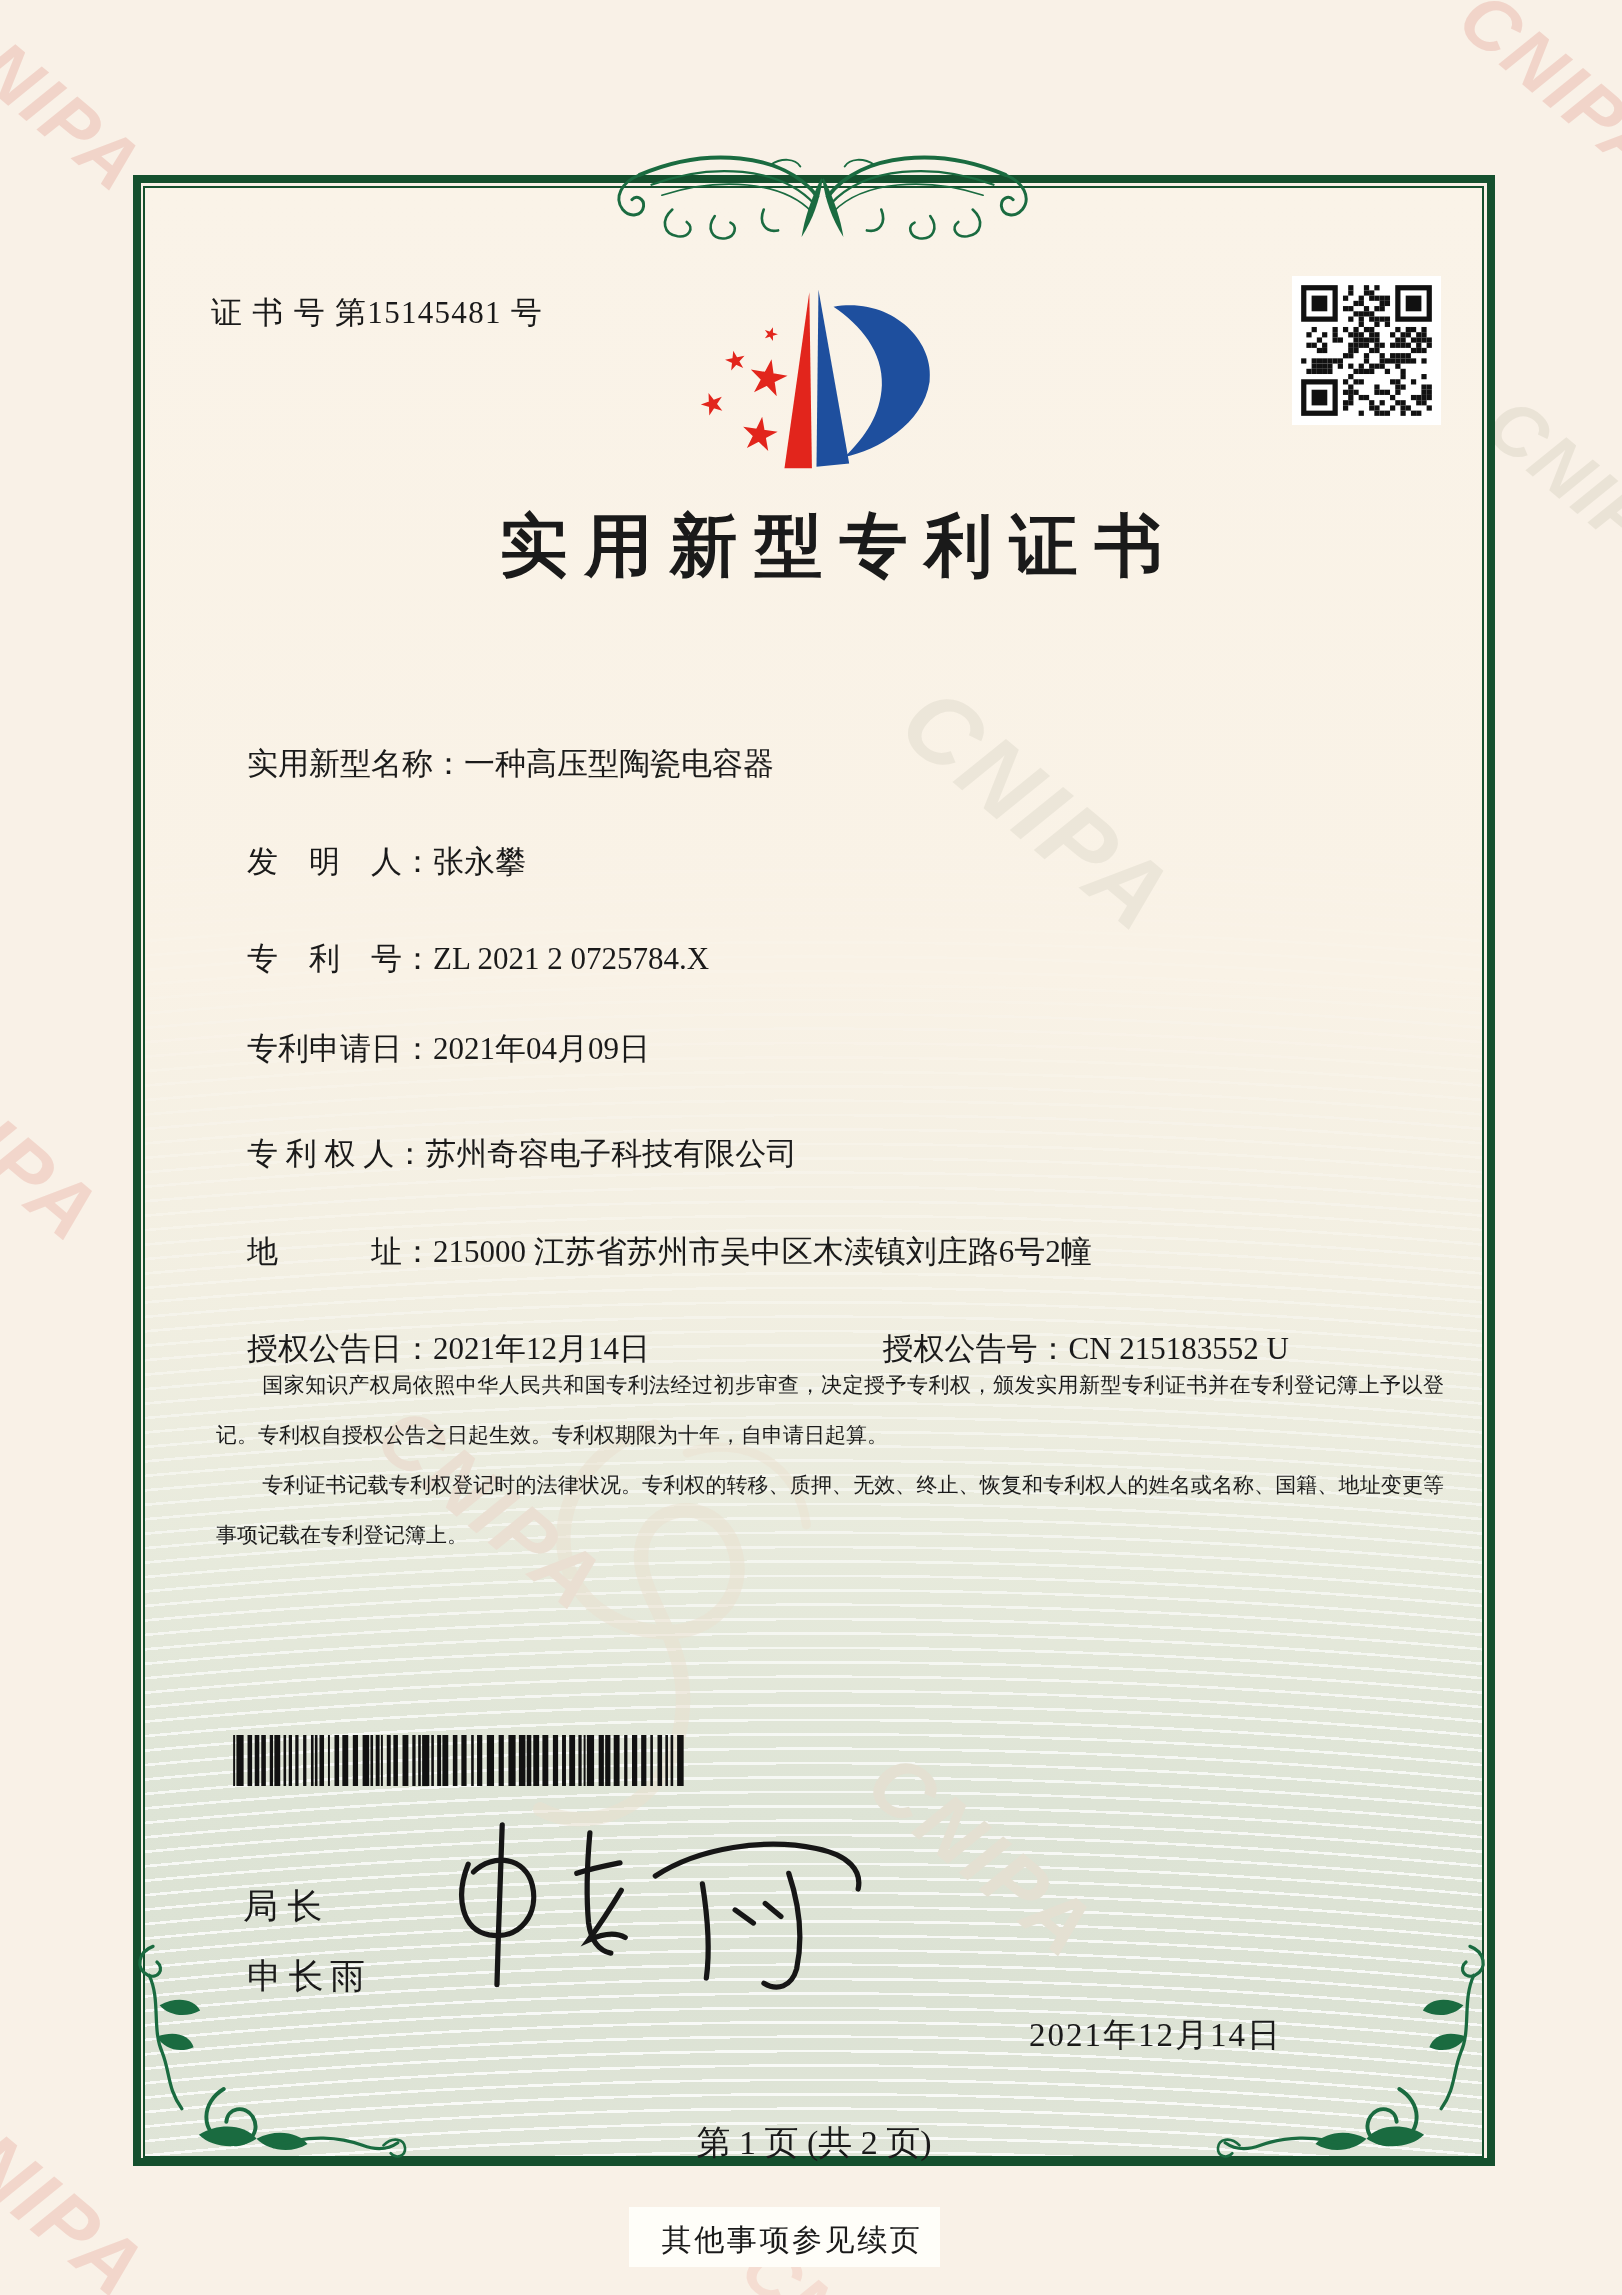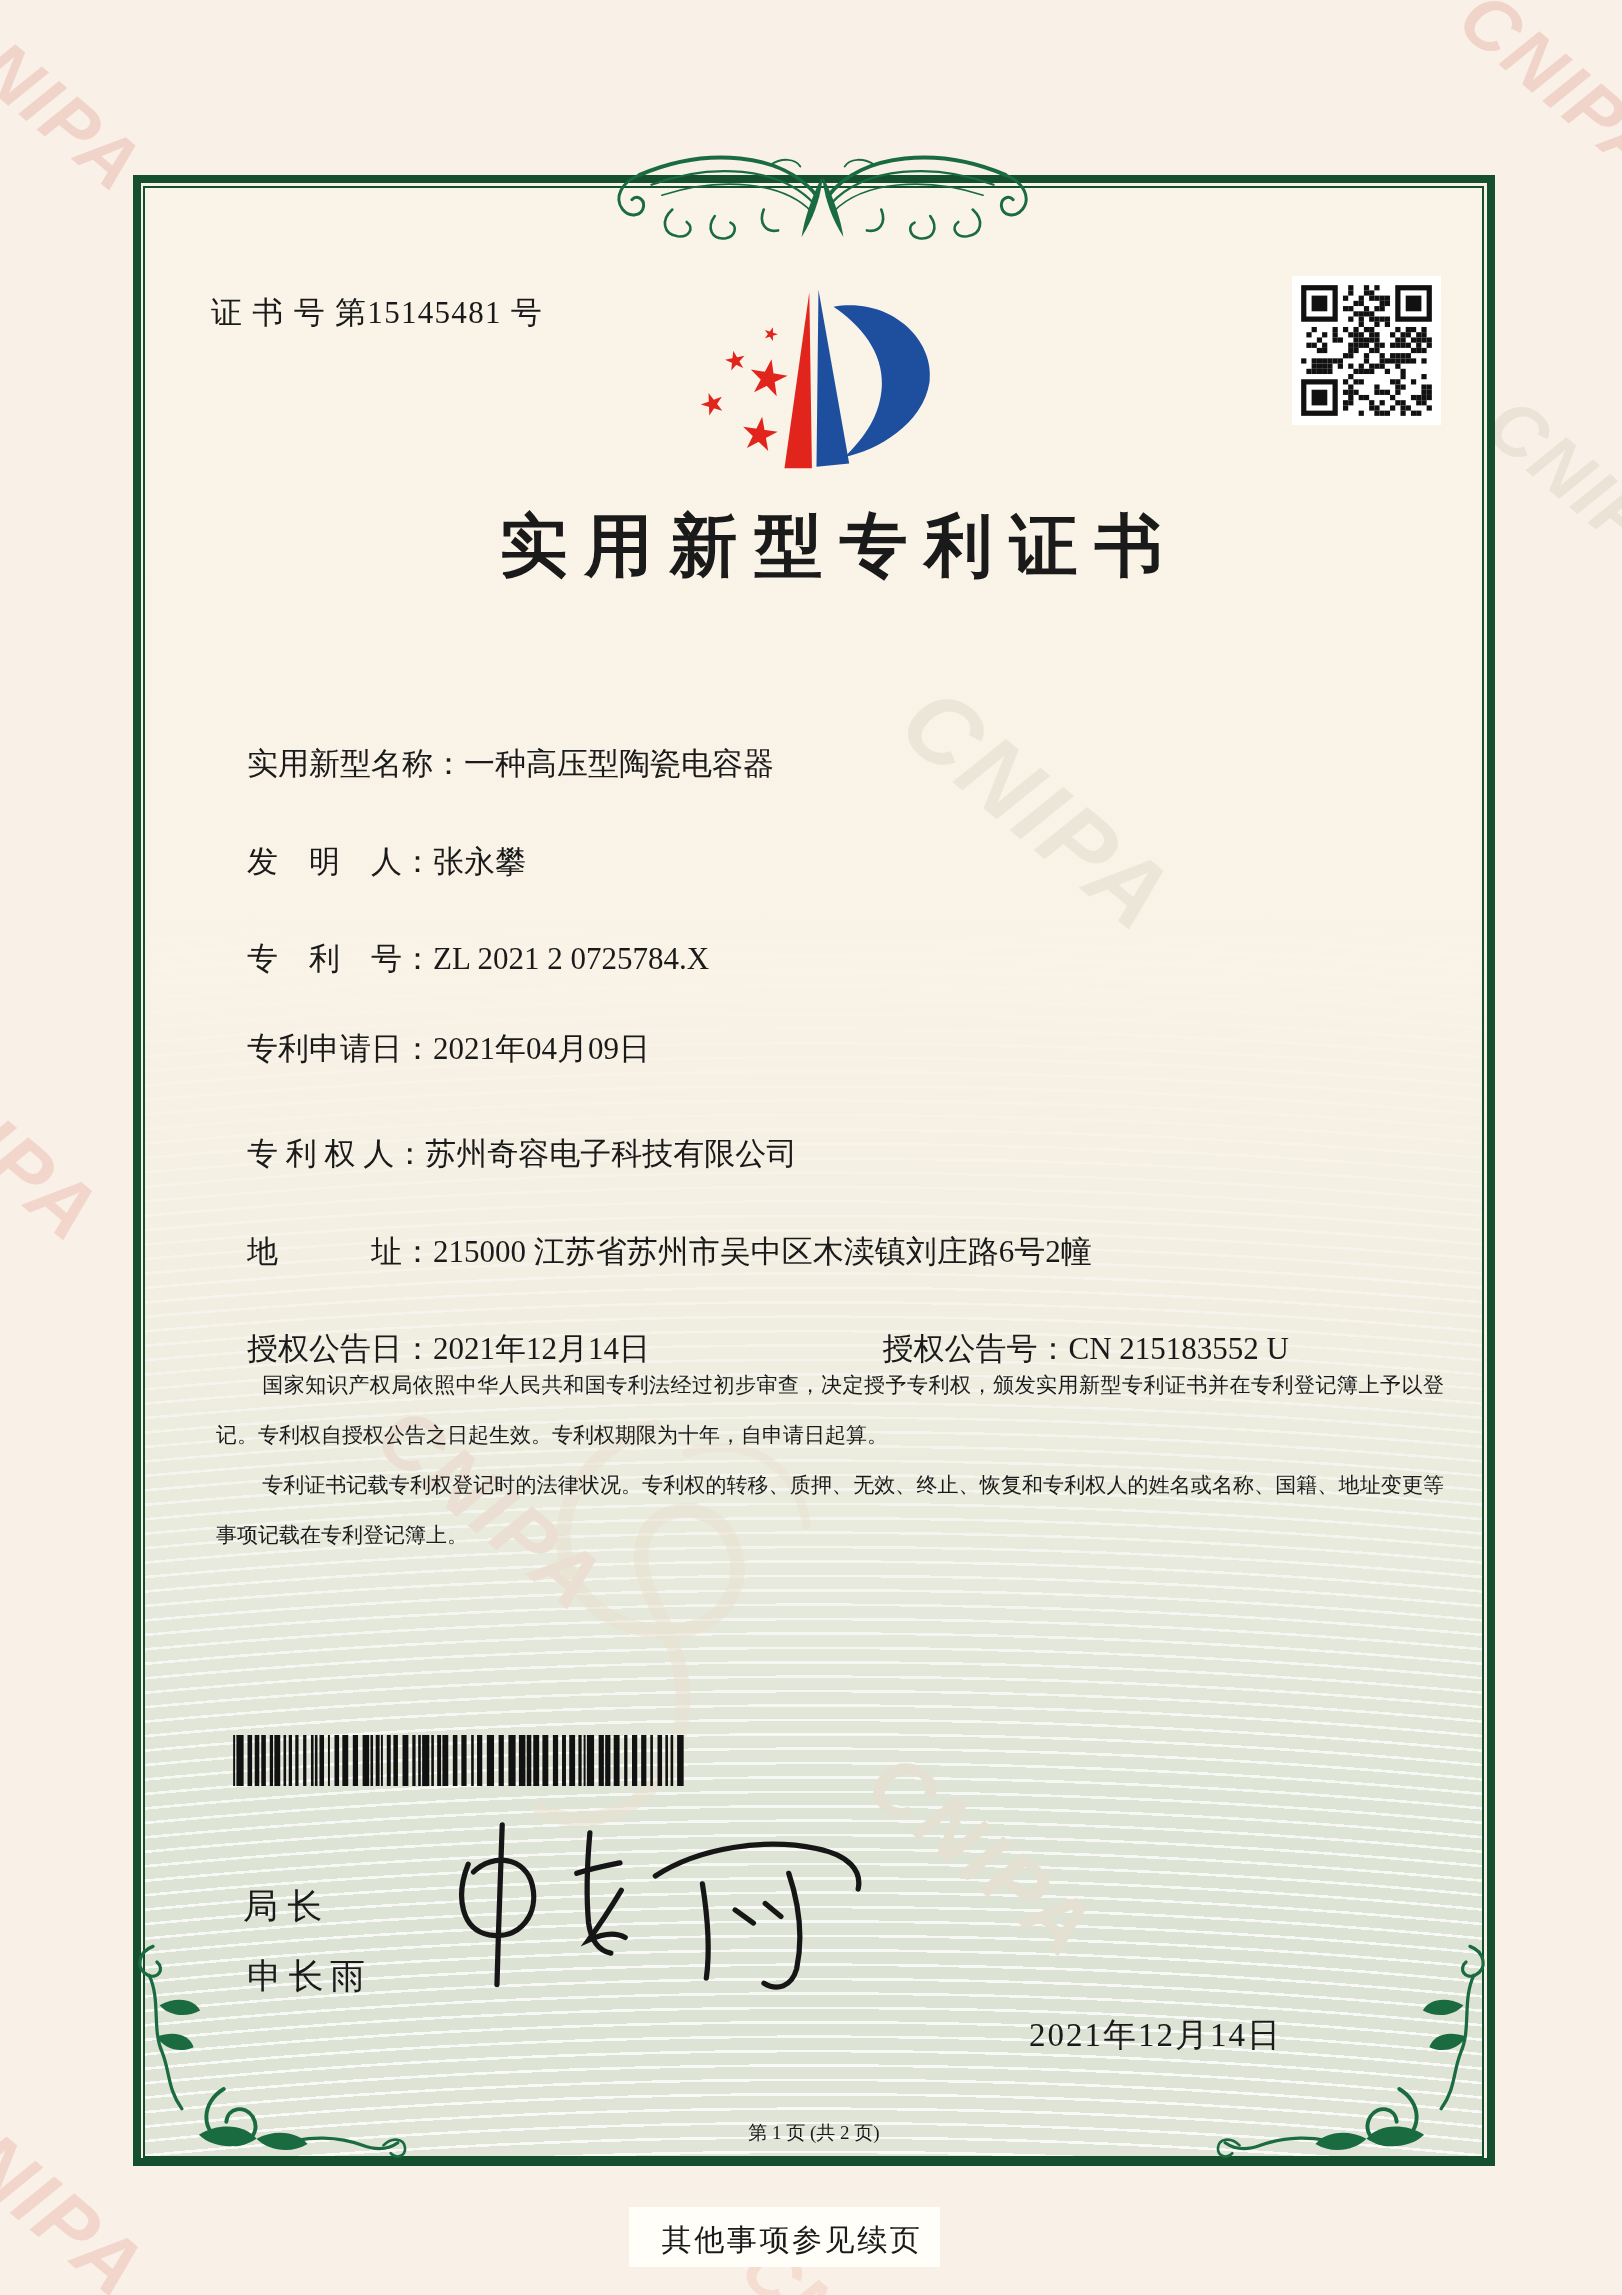--- a/index.html
+++ b/index.html
@@ -28,21 +28,21 @@
   .title{position:absolute;left:0;top:501px;width:1623px;text-align:center;
     font-size:68px;font-weight:700;letter-spacing:17px;padding-left:28px;}
   .field-row{position:absolute;left:216px;font-size:31px;white-space:pre;}
   .field-row .grp2{position:absolute;left:620px;top:0;white-space:pre;}
   .body-text{position:absolute;left:216px;top:1360px;width:1228px;font-size:21px;
     line-height:50px;text-align:justify;}
   .body-text p{margin:0;text-indent:2.2em;}
   .officer-title{position:absolute;left:243px;top:1883px;font-size:35px;letter-spacing:9.2px;}
   .officer-name{position:absolute;left:247px;top:1953px;font-size:35px;letter-spacing:6.5px;}
   .issue-date{position:absolute;left:1029px;top:2013px;font-size:33px;letter-spacing:2px;}
-  .page-indicator{position:absolute;left:133px;top:2120px;width:1362px;text-align:center;font-size:19px;}
+  .page-indicator{position:absolute;left:133px;top:2120px;width:1362px;text-align:center;font-size:34px;}
   .footer-band{position:absolute;left:629px;top:2207px;width:311px;height:60px;background:#fffef9;}
   .footer-note{position:absolute;left:629px;top:2220px;width:326px;text-align:center;font-size:30px;letter-spacing:2.6px;}
   svg{display:block;}
   .abs{position:absolute;}
 </style>
 </head>
 <body>
 
 <div class="page">
 

